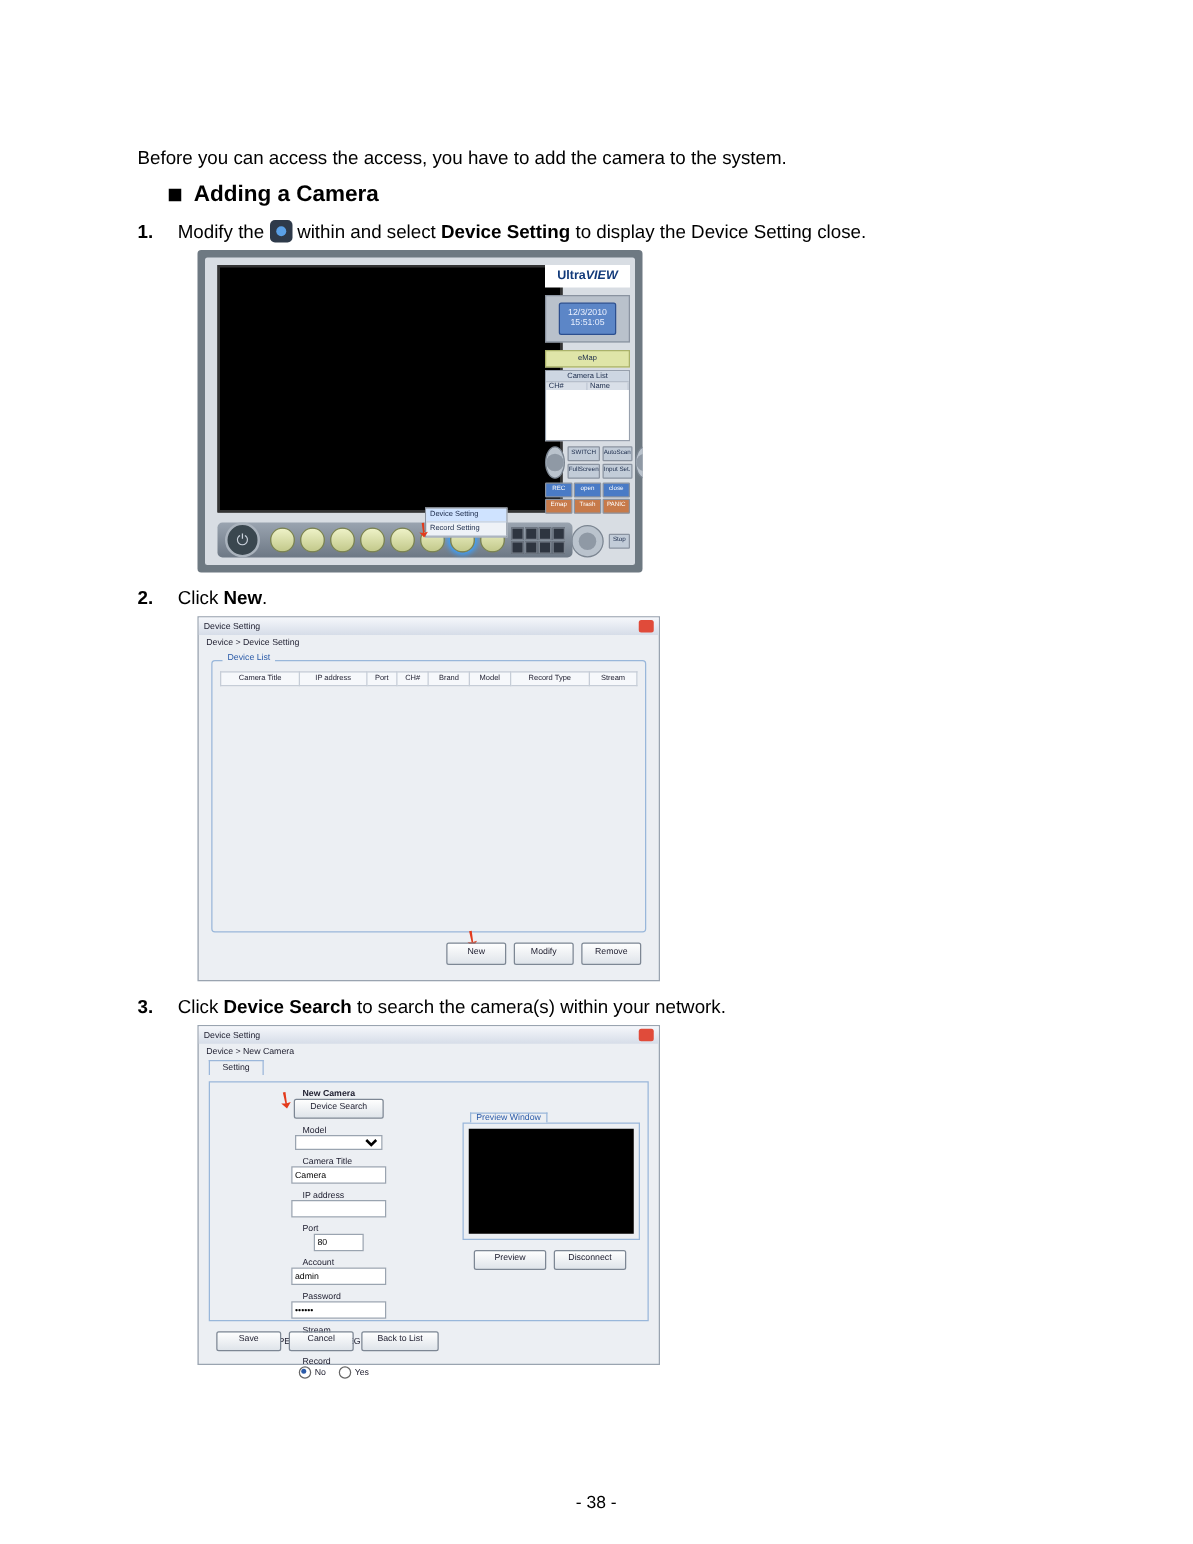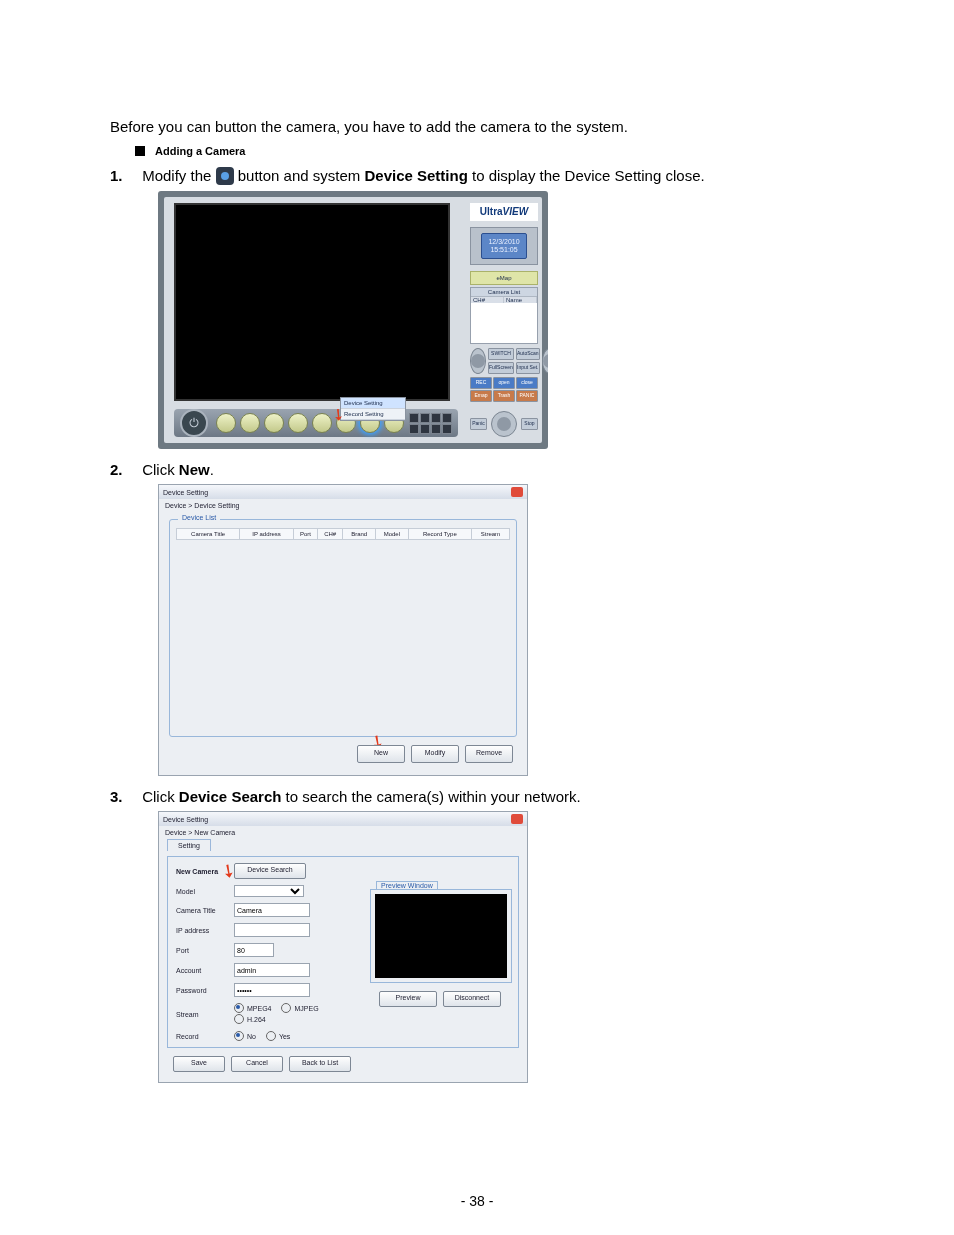--- a/index.html
+++ b/index.html
@@ -2,31 +2,31 @@
 <html><head>
 <meta charset="utf-8">
 <style>
   html,body{margin:0;padding:0;background:#fff;font-family:Arial,Helvetica,sans-serif;color:#000;}
   .page{width:954px;height:1235px;position:relative;margin:0 auto;background:#fff;}
   .content{position:absolute;left:110px;top:118px;width:740px;}
   h2{font-size:22px;font-weight:bold;margin:0 0 10px 0;}
   .intro{font-size:15px;margin:0 0 10px 0;}
   .sub-row{display:flex;align-items:center;margin:6px 0 10px 25px;}
   .sq{width:10px;height:10px;background:#000;margin-right:10px;}
-  .sub-title{font-size:11px;font-weight:bold;}
+  .sub-title{font-size:18px;font-weight:bold;}
   ol.steps{list-style:none;padding:0;margin:0;}
   ol.steps>li{margin:0 0 10px 0;font-size:15px;}
   .num{font-weight:bold;display:inline-block;width:28px;}
   .step-body{display:inline;}
   .gear-icon{display:inline-block;width:18px;height:18px;border-radius:4px;background:#2e3a4a;vertical-align:-4px;position:relative;}
   .gear-icon::after{content:"";position:absolute;left:5px;top:5px;width:8px;height:8px;border-radius:50%;background:#5aa0e6;}
   b{font-weight:bold;}
 
   
-  .ss1{width:390px;height:258px;margin:6px 0 12px 48px;background:#6e7982;border-radius:3px;position:relative;overflow:hidden;font-size:7px;color:#1a2a4a;}
+  .ss1{width:356px;height:258px;margin:6px 0 12px 48px;background:#6e7982;border-radius:3px;position:relative;overflow:hidden;font-size:7px;color:#1a2a4a;}
   .ss1 .inner{position:absolute;left:6px;top:6px;right:6px;bottom:6px;background:#d8dde3;border-radius:2px;}
   .ss1 .video{position:absolute;left:10px;top:6px;width:272px;height:194px;background:#000;border:2px solid #333;}
   .ss1 .side{position:absolute;right:4px;top:6px;width:68px;}
   .ss1 .brand{height:18px;background:#fff;text-align:center;line-height:18px;font-weight:bold;font-size:10px;color:#123a7a;}
   .ss1 .brand .v{color:#123a7a;font-style:italic;}
   .ss1 .clkbox{height:36px;margin-top:6px;background:#b9c1cb;border:1px solid #8a93a0;display:flex;align-items:center;justify-content:center;}
   .ss1 .clk{background:#5c86c7;border:1px solid #2c4f8f;color:#eaf0ff;font-size:7px;text-align:center;padding:4px 6px;border-radius:2px;line-height:1.2;}
   .ss1 .map{height:12px;margin-top:6px;background:#dfe5a8;border:1px solid #aab26a;text-align:center;line-height:12px;font-size:6px;}
   .ss1 .camlist{margin-top:2px;border:1px solid #97a0ad;background:#eef1f5;}
   .ss1 .camlist .hdr{background:#cdd6e2;font-size:6px;padding:1px 2px;border-bottom:1px solid #aeb7c3;text-align:center;}
@@ -67,21 +67,21 @@
   .ss2 .arrow2{position:absolute;right:142px;bottom:22px;color:#e33a1c;font-size:18px;transform:rotate(35deg);}
 
   
   .ss3{width:368px;height:270px;margin:6px 0 20px 48px;border:1px solid #9aa4b0;background:#eceff3;position:relative;font-size:7px;color:#223;}
   .ss3 .titlebar{height:14px;background:linear-gradient(#f5f7fb,#d6dde8);display:flex;align-items:center;padding:0 4px;}
   .ss3 .titlebar .x{margin-left:auto;width:12px;height:10px;background:#e04b3a;border-radius:2px;}
   .ss3 .crumb{padding:3px 6px;}
   .ss3 .tab{margin-left:8px;border:1px solid #9bb7da;border-bottom:none;background:#eceff3;display:inline-block;padding:2px 10px;font-size:7px;}
   .ss3 .panel{position:absolute;left:8px;right:8px;top:44px;bottom:34px;border:1px solid #99b7da;}
   .ss3 .form{position:absolute;left:8px;top:6px;width:190px;}
-  .ss3 .frow{display:flex;align-items:center;margin-bottom:6px;font-size:7px;}
+  .ss3 .frow{display:flex;align-items:center;margin-bottom:6px;font-size:7px;flex-direction:column;}
   .ss3 .flab{width:58px;}
   .ss3 .finp{flex:1;}
   .ss3 .finp input,.ss3 .finp select{width:70px;height:12px;border:1px solid #9aa4b0;font-size:7px;padding:0 2px;background:#fff;}
   .ss3 .dsbtn{width:70px;height:14px;border:1px solid #7d8794;border-radius:2px;background:linear-gradient(#fefefe,#dfe4ea);text-align:center;line-height:12px;font-size:7px;}
   .ss3 .radio{display:inline-flex;align-items:center;margin-right:8px;font-size:7px;}
   .ss3 .radio .dot{width:8px;height:8px;border:1px solid #666;border-radius:50%;margin-right:3px;position:relative;}
   .ss3 .radio.sel .dot::after{content:"";position:absolute;left:1px;top:1px;width:4px;height:4px;border-radius:50%;background:#2a5aa8;}
   .ss3 .pv{position:absolute;right:8px;top:24px;width:140px;}
   .ss3 .pv .pvlabel{font-size:7px;color:#2a5aa8;border:1px solid #99b7da;border-bottom:none;display:inline-block;padding:0 4px;background:#eceff3;margin-left:6px;}
   .ss3 .pv .pvbox{width:140px;height:92px;border:1px solid #99b7da;}
@@ -90,35 +90,35 @@
   .ss3 .footerrow{position:absolute;left:14px;bottom:10px;display:flex;gap:6px;}
   .ss3 .arrow3{position:absolute;left:62px;top:48px;color:#e33a1c;font-size:18px;transform:rotate(35deg);z-index:3;}
 
   .pagenum{position:absolute;left:0;right:0;bottom:26px;text-align:center;font-size:14px;}
 </style>
 </head>
 <body>
 
 <div class="page">
   <div class="content">
-    <p class="intro">Before you can button the camera, you have to add the camera to the system.</p>
+    <p class="intro">Before you can access the access, you have to add the camera to the system.</p>
 
     <div class="sub-row">
       <span class="sq"></span>
       <span class="sub-title">Adding a Camera</span>
     </div>
 
     <ol class="steps">
 
       <li>
         <span class="num">1.</span>
         <span class="step-body">
           <span>Modify the </span>
           <span class="gear-icon"></span>
-          <span> button and system </span>
+          <span> within and select </span>
           <b>Device Setting</b>
           <span> to display the Device Setting close.</span>
         </span>
 
         
         <div class="ss1">
           <div class="inner">
             <div class="video"></div>
             <div class="side">
               <div class="brand">

